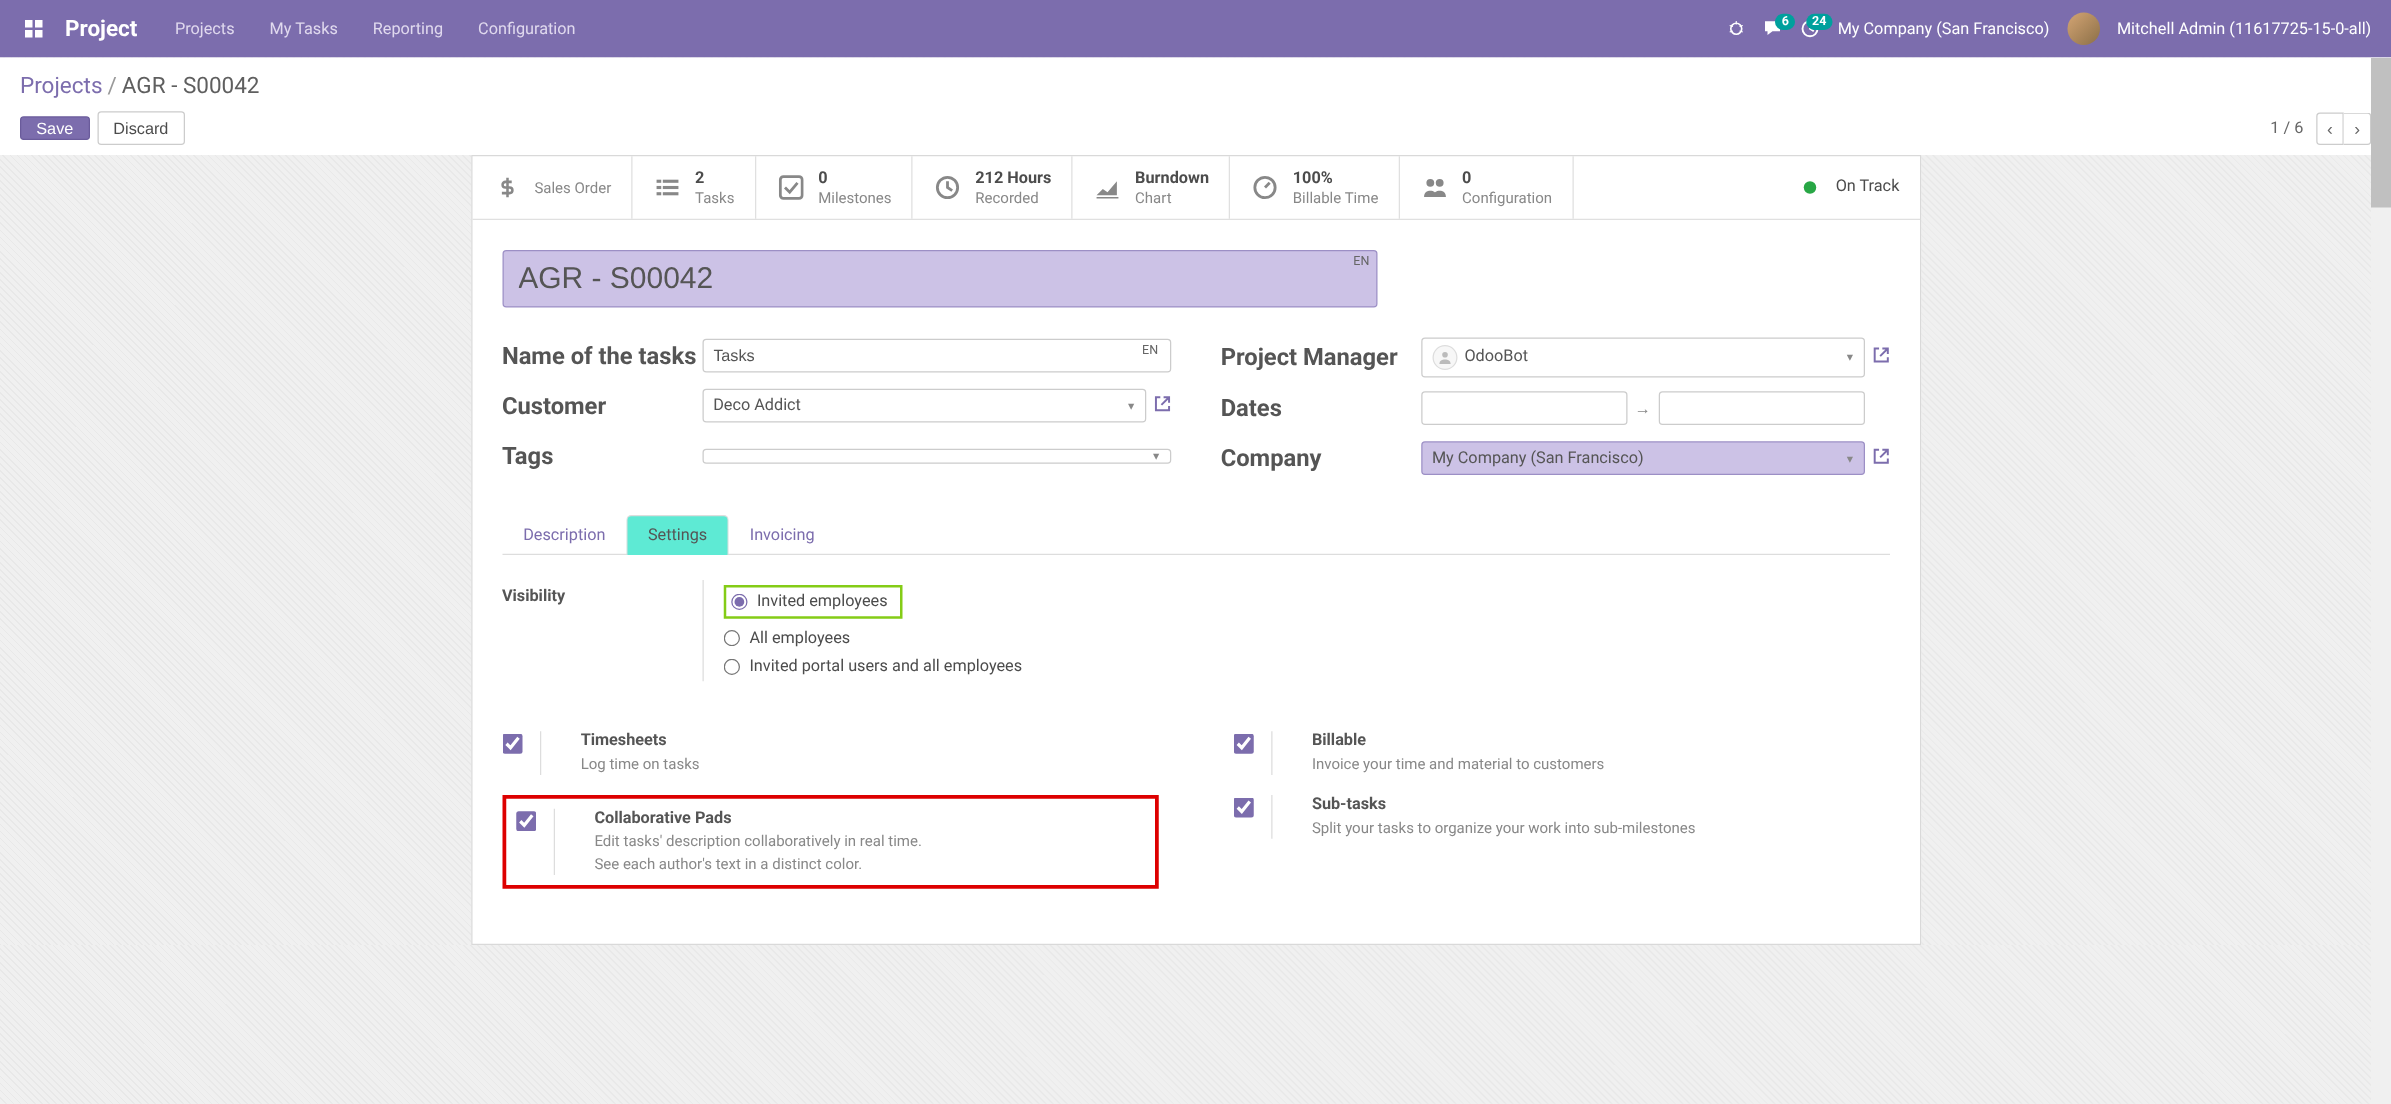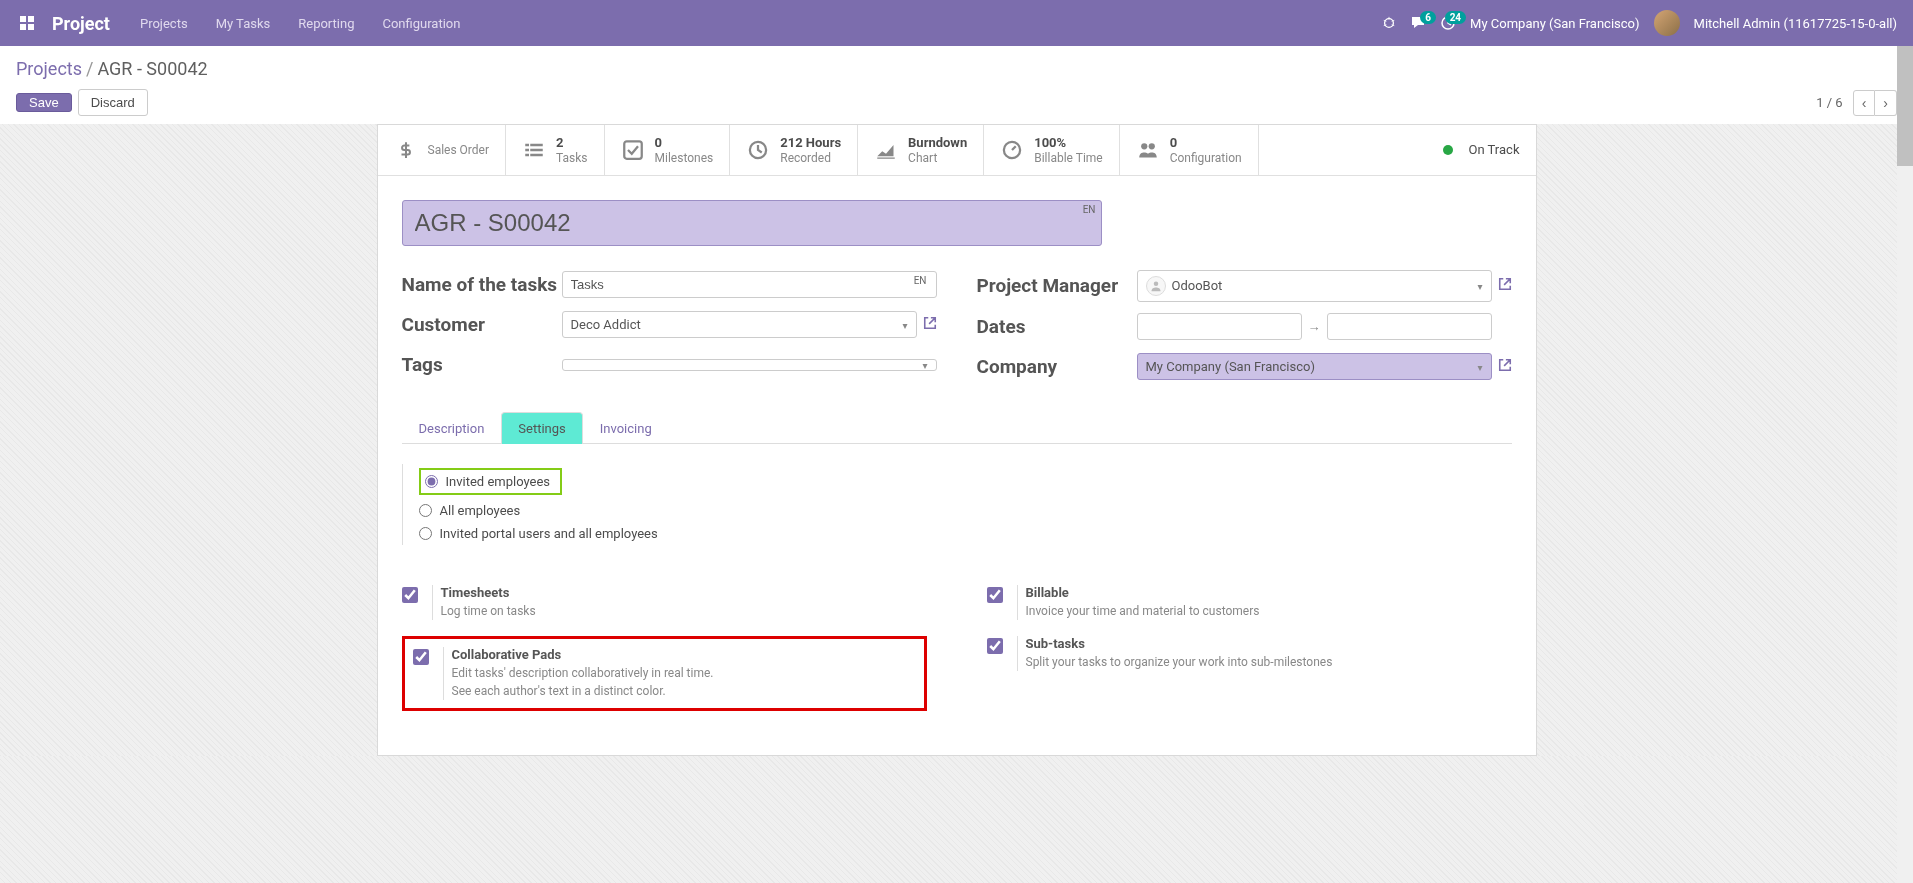--- a/index.html
+++ b/index.html
@@ -64,21 +64,21 @@
 .visibility-label { width: 160px; font-weight: bold; color: #555; padding-top: 6px; }
 .visibility-options { border-left: 1px solid #ddd; padding-left: 16px; }
 .radio-row { display: flex; align-items: center; padding: 4px 0; font-size: 13px; }
 .radio-row input { margin-right: 8px; accent-color: #7c6dad; }
 .highlight-box { border: 2px solid #84cc16; padding: 4px 10px 4px 4px; display: inline-flex; align-items: center; }
 .highlight-box2 { border: 3px solid #d00; padding: 8px; }
 .settings-grid { display: grid; grid-template-columns: 1fr 1fr; gap: 16px 60px; margin-top: 40px; }
 .setting-item { display: flex; align-items: flex-start; gap: 14px; }
 .checkbox-cell { padding-top: 2px; }
 .setting-check { width: 16px; height: 16px; accent-color: #7c6dad; }
-.setting-divider { border-left: 1px solid #ddd; padding-left: 8px; }
+.setting-divider { border-left: 1px solid #ddd; padding-left: 32px; }
 .setting-title { font-weight: bold; color: #555; margin-bottom: 2px; }
 .setting-desc { color: #888; font-size: 12px; line-height: 1.5; }
 .scrollbar { position: fixed; right: 0; top: 46px; bottom: 0; width: 16px; background: #f0f0f0; }
 .scroll-thumb { background: #c0c0c0; width: 100%; height: 120px; }
 </style>
 </head>
 <body>
 
 <div class="navbar">
   <div class="nav-icon">
@@ -309,20 +309,21 @@
     </div>
 
     <div class="tabs">
       <div class="tab">Description</div>
       <div class="tab active">Settings</div>
       <div class="tab">Invoicing</div>
     </div>
 
     <div class="tab-content">
       <div class="visibility-row">
+        <div class="visibility-label">Visibility</div>
         <div class="visibility-options">
           <div class="radio-row">
             <span class="highlight-box">
               <input type="radio" name="vis" checked="" style="">
               <span>Invited employees</span>
             </span>
           </div>
           <div class="radio-row">
             <input type="radio" name="vis" style="">
             <span>All employees</span>

